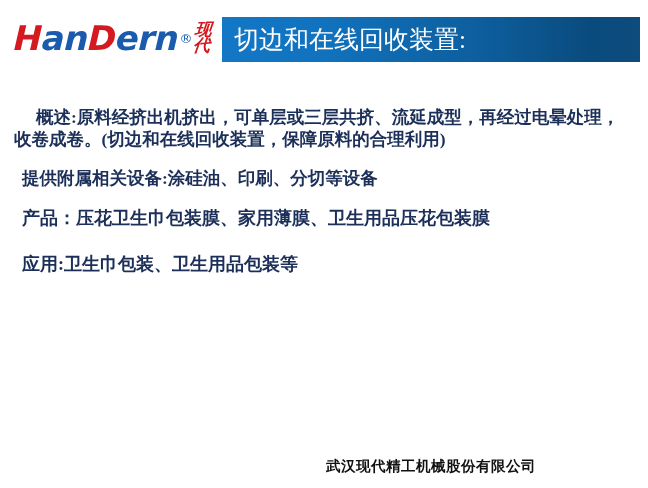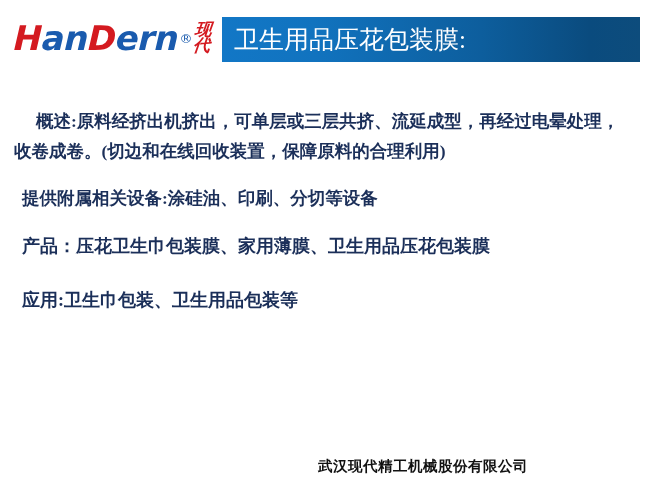--- a/index.html
+++ b/index.html
@@ -95,34 +95,34 @@
     position: absolute;
     left: 0;
     top: 88px;
     width: 648px;
   }
   .body-block {
     color: #1B2F59;
     font-family: "Liberation Serif", "DejaVu Serif", serif;
     font-weight: bold;
     font-size: 17.5px;
-    line-height: 30px;
+    line-height: 22px;
     padding: 0 16px 0 14px;
     text-align: left;
   }
   #para-overview { text-indent: 22px; }
   #para-equipment { margin-top: 16px; }
   #para-products  { margin-top: 12px; font-size: 18px; }
   #para-application { margin-top: 24px; font-size: 18px; }
   .lead-indent { padding-left: 22px; }
 
   
   #slide-footer {
     position: absolute;
-    left: 0;
+    left: 8px;
     bottom: 12px;
     width: 544px;
     text-align: right;
     padding-right: 16px;
     box-sizing: border-box;
   }
   #footer-company {
     color: #111111;
     font-family: "Liberation Serif", "DejaVu Serif", serif;
     font-size: 14.5px;
@@ -138,21 +138,21 @@
   <div id="brand-logo">
     <span id="wordmark"><span class="red">H</span><span class="blue">an</span><span class="red">D</span><span class="blue">ern</span></span>
       <span id="reg-mark">®</span>
       <span id="logo-cn">
         <span>现</span>
         <span>代</span>
       </span>
   </div>
 
   <div id="title-bar">
-    <span id="title-bar-text">卫生用品压花包装膜:</span>
+    <span id="title-bar-text">切边和在线回收装置:</span>
   </div>
 
 </div>
 
 <div id="slide-body">
   <p class="body-block" id="para-overview">概述:原料经挤出机挤出，可单层或三层共挤、流延成型，再经过电晕处理，收卷成卷。(切边和在线回收装置，保障原料的合理利用)</p>
   <p class="body-block lead-indent" id="para-equipment">提供附属相关设备:涂硅油、印刷、分切等设备</p>
   <p class="body-block lead-indent" id="para-products">产品：压花卫生巾包装膜、家用薄膜、卫生用品压花包装膜</p>
   <p class="body-block lead-indent" id="para-application">应用:卫生巾包装、卫生用品包装等</p>
 </div>

